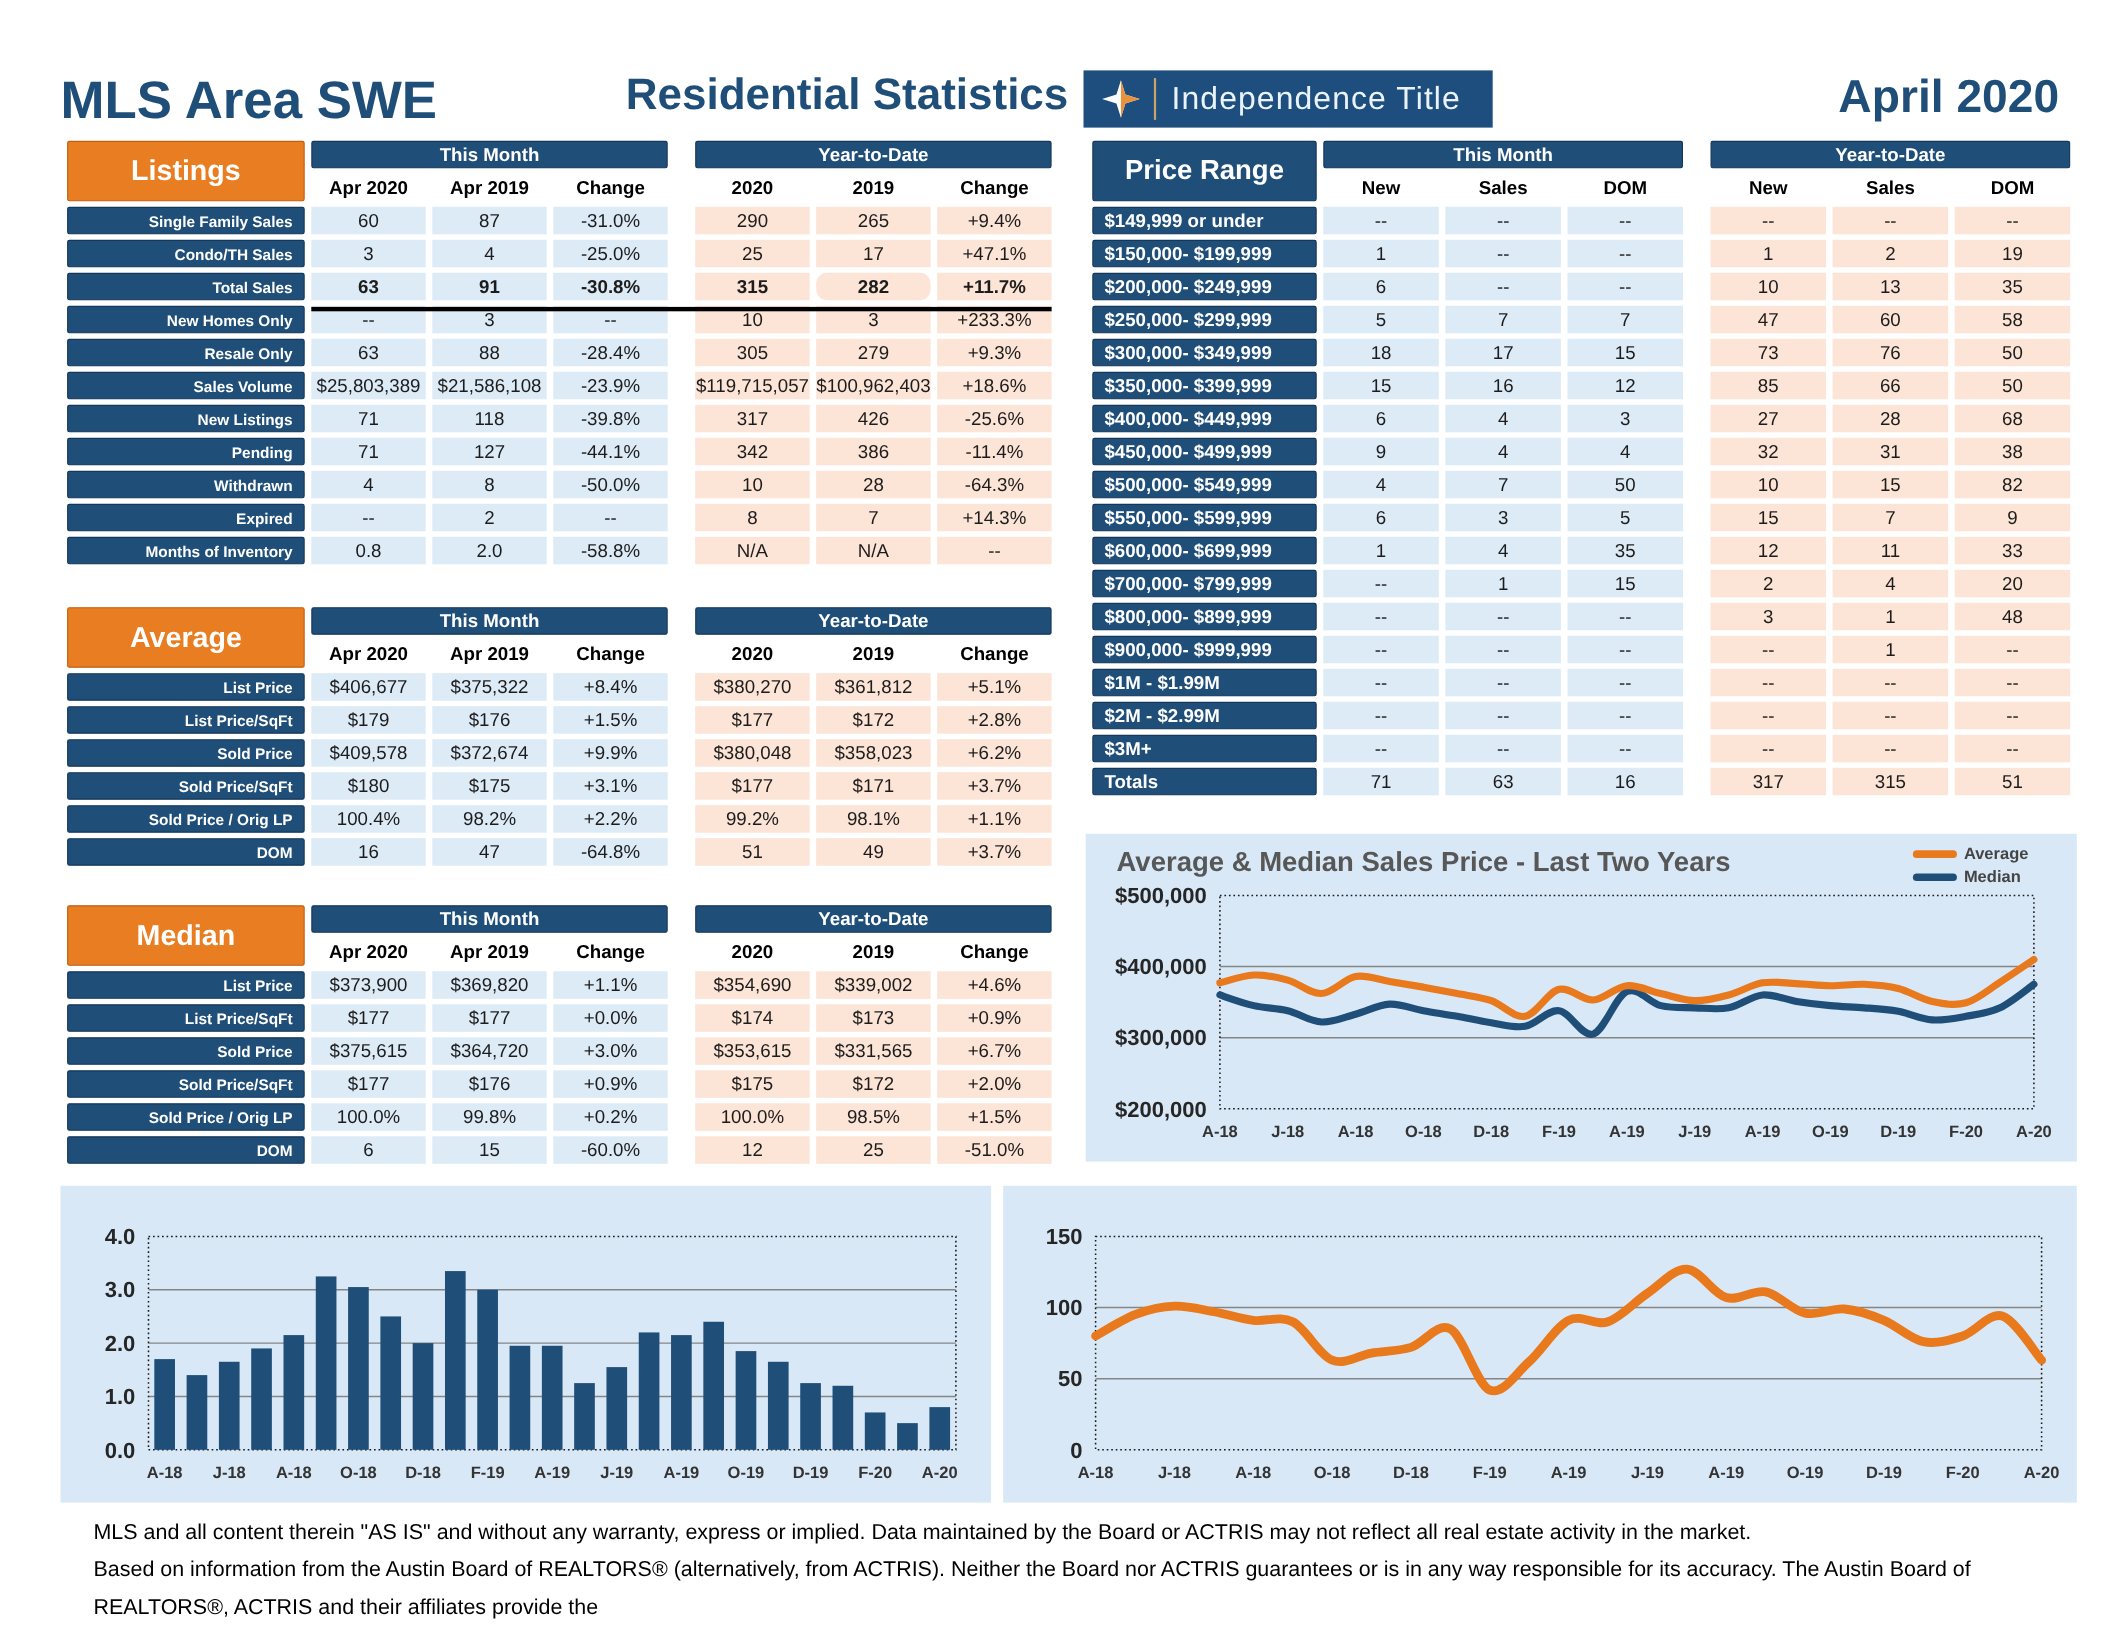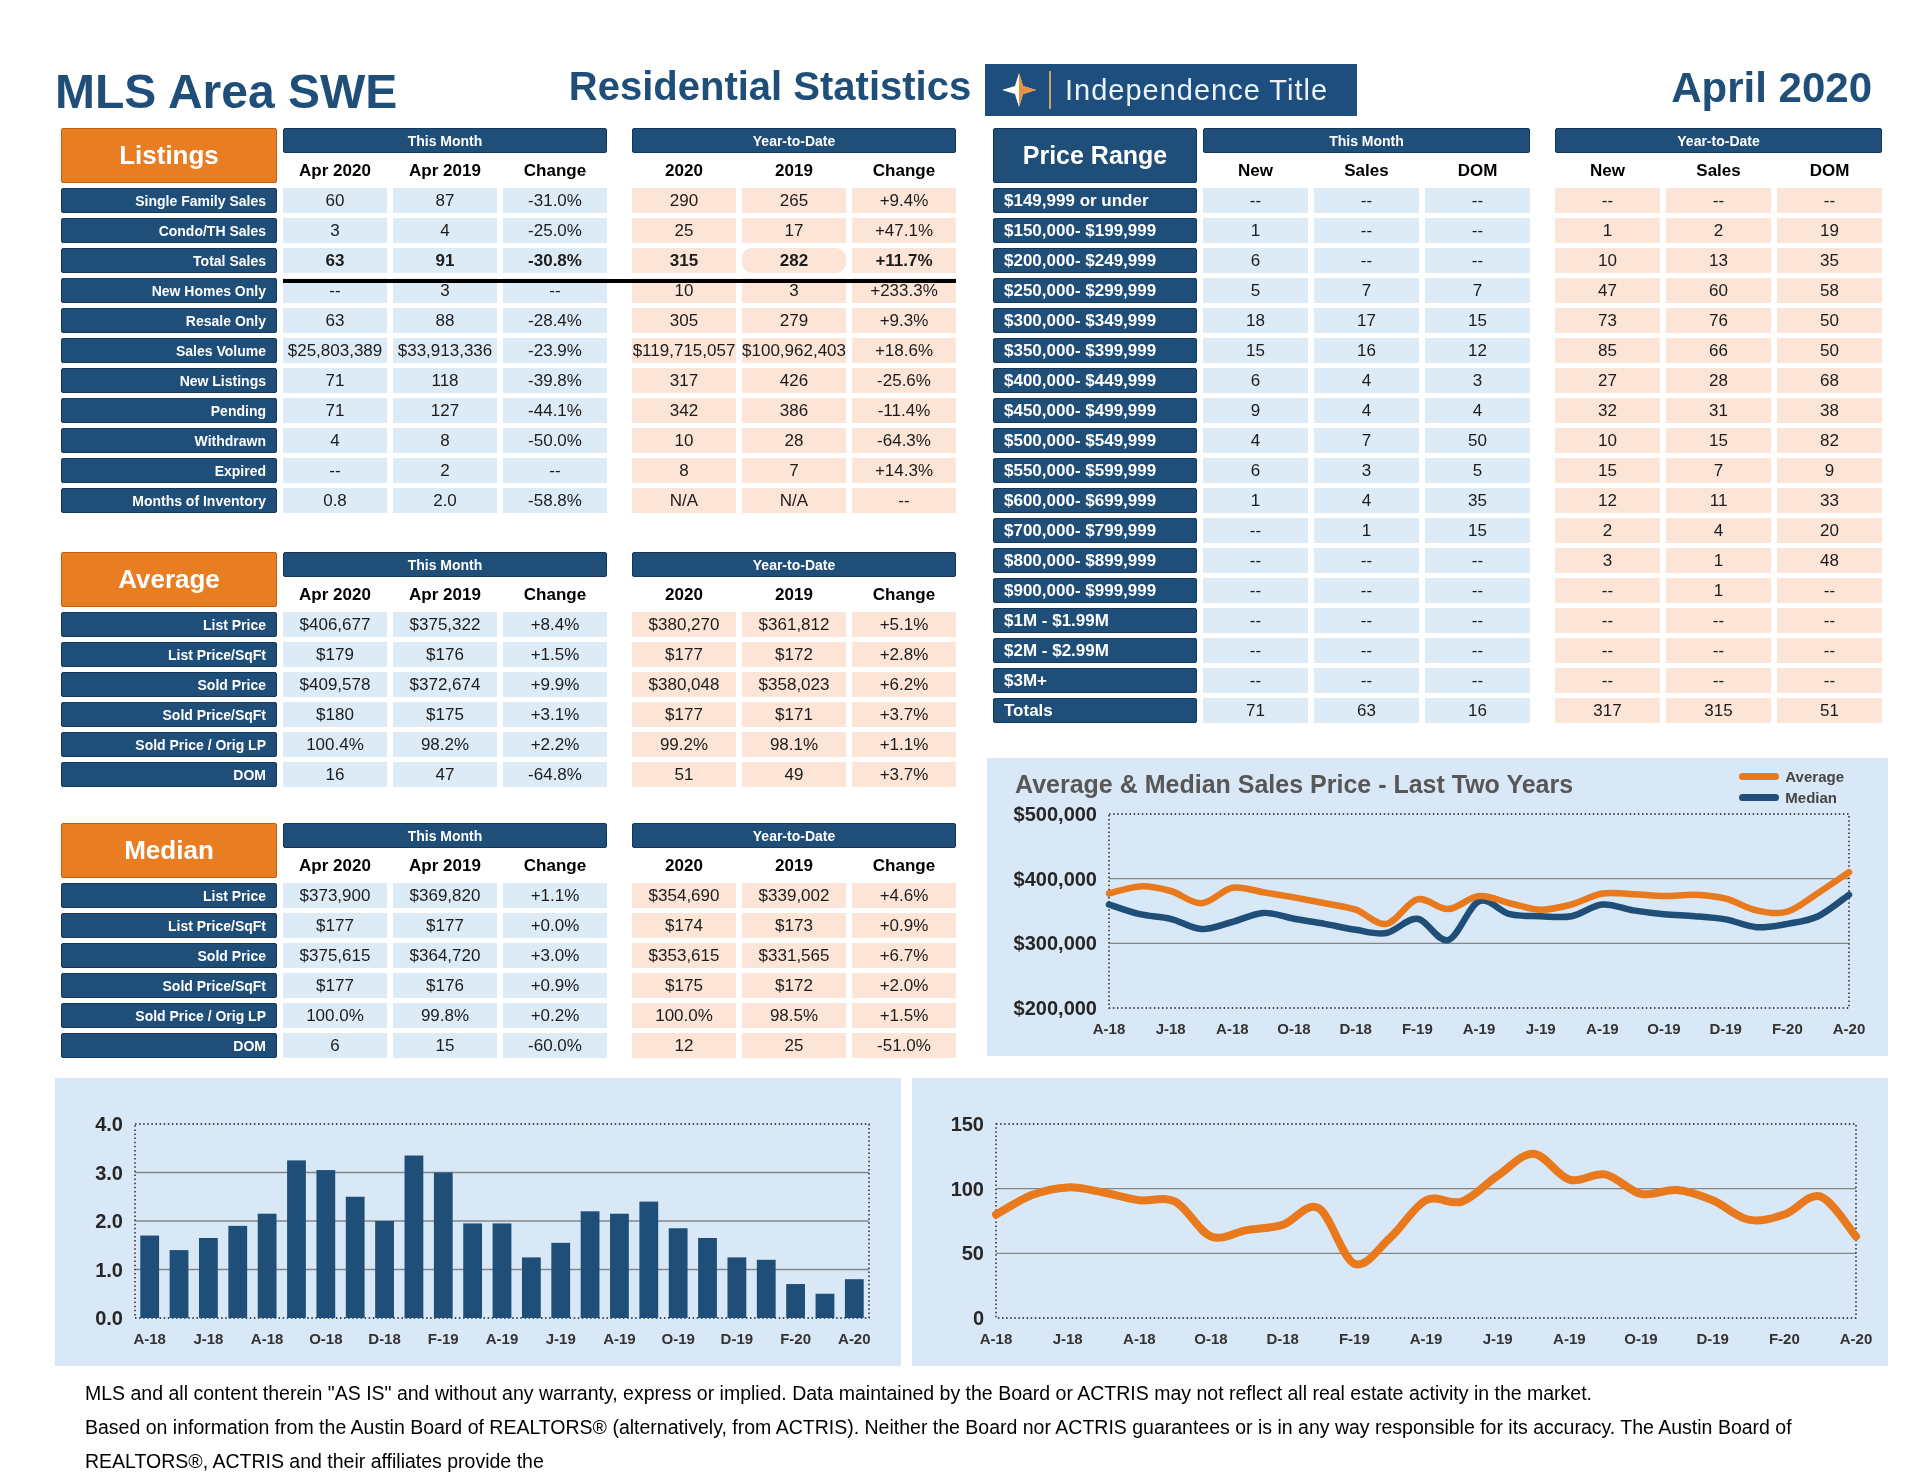--- a/index.html
+++ b/index.html
@@ -15,21 +15,21 @@
   .logo-star{width:36px;height:36px;flex:0 0 auto}
   .logo-divider{width:2px;height:38px;background:#C9A36A;margin:0 14px 0 12px}
   .logo-text{color:#EAF2FA;font-size:29px;font-weight:400;letter-spacing:1px;white-space:nowrap}
 
   
   .twrap{position:absolute}
   table.stat{border-collapse:separate;border-spacing:6px 5px;table-layout:fixed;width:100%}
   table.stat th,table.stat td{height:25px;overflow:hidden;white-space:nowrap}
   th.corner{background:#E87D22;color:#fff;font-size:26px;font-weight:bold;text-align:center;vertical-align:middle;border:1px solid #c05f10;border-radius:2px}
   th.corner.navy{background:#1F4E79;border-color:#15375a;font-size:25px}
-  th.grp{background:#1F4E79;color:#fff;font-size:14px;font-weight:bold;text-align:center;border:1px solid #15375a;border-radius:2px}
+  th.grp{background:#1F4E79;color:#fff;font-size:17px;font-weight:bold;text-align:center;border:1px solid #15375a;border-radius:2px}
   tr.sub th{background:#fff;color:#000;font-size:17px;font-weight:bold;text-align:center}
   th.rlabel{background:#1F4E79;color:#fff;font-size:14px;font-weight:bold;text-align:right;padding-right:10px;border:1px solid #15375a;border-radius:2px}
   th.rlabel.left{text-align:left;padding-left:10px;font-size:17px}
   td.tm{background:#DDEBF7;text-align:center;font-size:17px;color:#1c1c1c}
   td.ytd{background:#FCE4D6;text-align:center;font-size:17px;color:#1c1c1c}
   .gapcell{background:transparent}
   .total-line{position:absolute;left:228px;top:156px;width:673px;height:4px;background:#000}
 
   
   .panel{position:absolute;background:#D9E8F6}
@@ -147,21 +147,21 @@
           <td class="tm">-28.4%</td>
           <td class="gapcell"></td>
           <td class="ytd">305</td>
           <td class="ytd">279</td>
           <td class="ytd">+9.3%</td>
         </tr>
 
         <tr>
           <th class="rlabel">Sales Volume</th>
           <td class="tm">$25,803,389</td>
-          <td class="tm">$33,913,336</td>
+          <td class="tm">$21,586,108</td>
           <td class="tm">-23.9%</td>
           <td class="gapcell"></td>
           <td class="ytd">$119,715,057</td>
           <td class="ytd">$100,962,403</td>
           <td class="ytd">+18.6%</td>
         </tr>
 
         <tr>
           <th class="rlabel">New Listings</th>
           <td class="tm">71</td>

